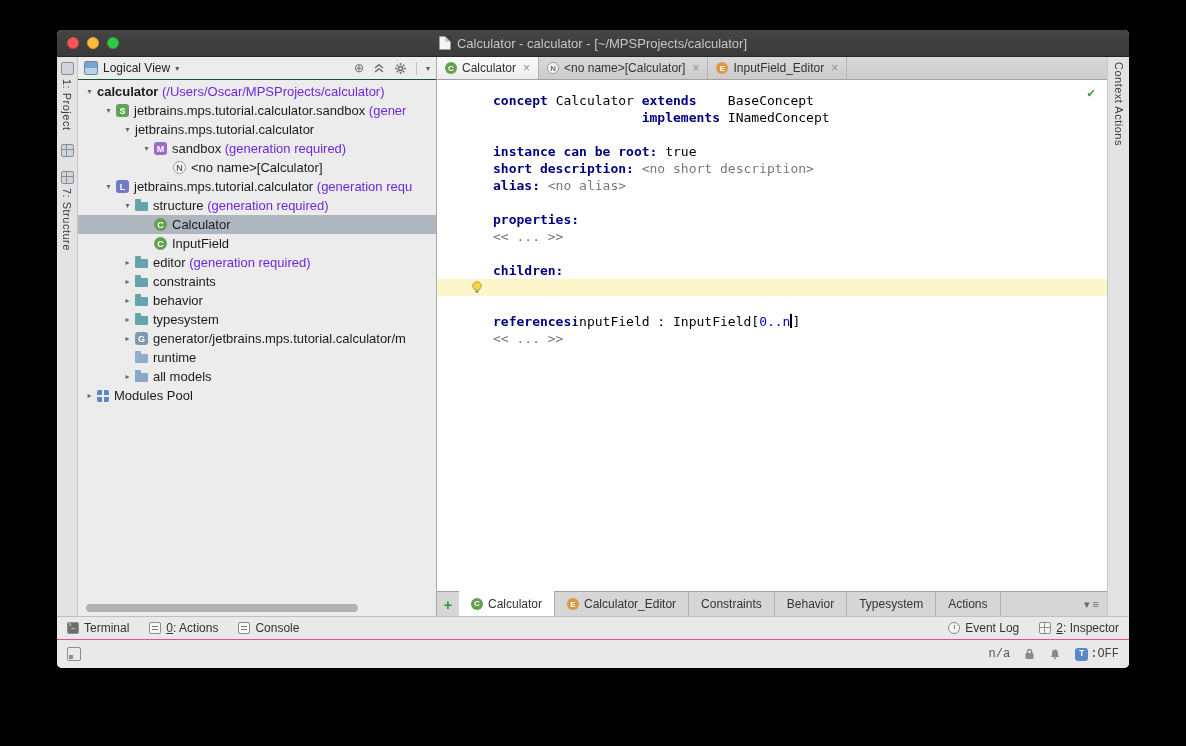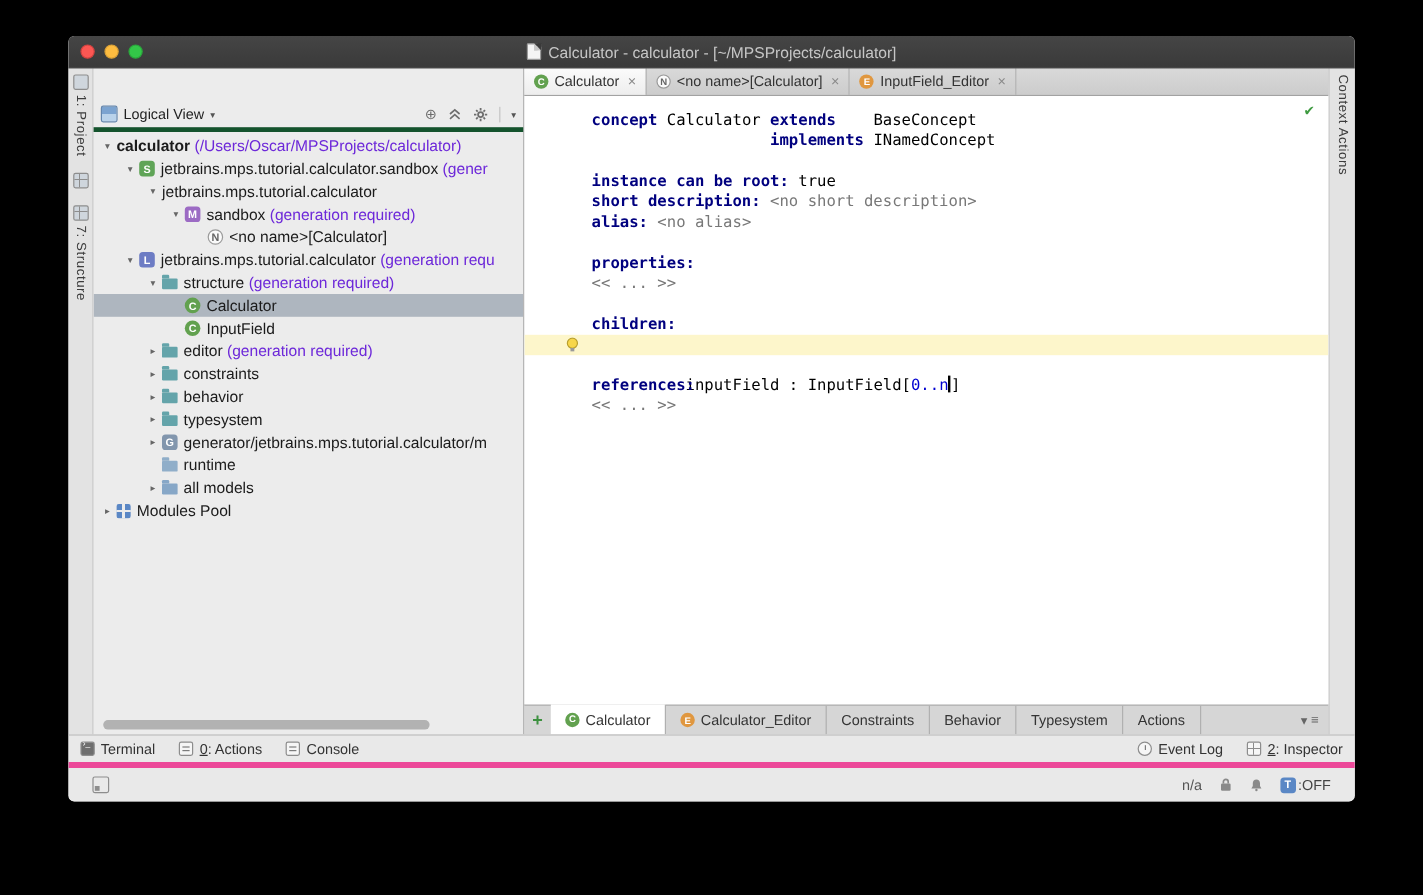--- a/index.html
+++ b/index.html
@@ -25,21 +25,21 @@
   .stripe.left{flex:0 0 20px;border-right:1px solid #c6c6c6;}
   .stripe.right{flex:0 0 21px;border-left:1px solid #c6c6c6;}
   .stripe-btn{display:flex;flex-direction:column;align-items:center;gap:4px;cursor:default;}
   .vtext{writing-mode:vertical-rl;font-size:11px;color:#3c3c3c;letter-spacing:.5px;}
   .s-ico{width:11px;height:11px;border:1px solid #8d8d8d;border-radius:2px;background:#cfd6dd;position:relative;}
   .s-ico.grid{background:linear-gradient(to right,transparent 4px,#8d8d8d 4px 5px,transparent 5px),
               linear-gradient(to bottom,transparent 4px,#8d8d8d 4px 5px,transparent 5px),#cfd6dd;}
 
   
   .project-panel{flex:0 0 358px;display:flex;flex-direction:column;border-right:1px solid #a9a9a9;background:#ececec;min-width:0;}
-  .panel-header{flex:0 0 22px;display:flex;align-items:center;gap:5px;padding:0 6px;border-bottom:4px solid #14532d;font-size:12px;color:#222;margin-top:27px;}
+  .panel-header{flex:0 0 22px;display:flex;align-items:center;gap:5px;padding:0 6px;border-bottom:1px solid #14532d;font-size:12px;color:#222;}
   .lv-ico{width:12px;height:12px;border-radius:2px;background:linear-gradient(#7ba3d0 50%,#b9d2ea 50%);border:1px solid #6486ad;}
   .hdr-caret{font-size:8px;color:#555;}
   .hdr-icons{margin-left:auto;display:flex;align-items:center;gap:9px;color:#6e6e6e;}
   .hdr-icons .glyph{font-size:12px;line-height:1;}
   .hdr-sep{width:1px;height:13px;background:#c4c4c4;}
 
   .tree{flex:1 1 auto;position:relative;overflow:hidden;padding-top:2px;}
   .trow{height:19px;display:flex;align-items:center;white-space:pre;font-size:13px;color:#1b1b1b;}
   .trow.selected{background:#aeb6bf;}
   .arrow{flex:0 0 15px;width:15px;text-align:center;font-size:8px;color:#666;}
@@ -99,21 +99,21 @@
   .ico-terminal{background:#6e6e6e;}
   .ico-terminal::after{content:"›_";position:absolute;left:1px;top:-2px;font-size:7px;color:#fff;}
   .ico-lines::after{content:"";position:absolute;left:2px;right:2px;top:3px;height:1px;background:#7c7c7c;box-shadow:0 3px 0 #7c7c7c;}
   .ico-clock{border-radius:50%;}
   .ico-clock::after{content:"";position:absolute;left:5px;top:2px;width:1px;height:4px;background:#7c7c7c;}
   .ico-grid{background:linear-gradient(to right,transparent 4px,#8d8d8d 4px 5px,transparent 5px),
             linear-gradient(to bottom,transparent 4px,#8d8d8d 4px 5px,transparent 5px),#f6f6f6;}
   .spacer{flex:1 1 auto;}
 
   
-  .statusbar{flex:0 0 28px;background:#e9e9e9;border-top:5px solid #ec4899;display:flex;align-items:center;padding:0 20px;font-size:12px;color:#555;}
+  .statusbar{flex:0 0 28px;background:#e9e9e9;border-top:1px solid #ec4899;display:flex;align-items:center;padding:0 10px;font-size:12px;color:#555;font-family:Liberation Mono, monospace;}
   .toggle-ico{width:12px;height:12px;border:1px solid #8d8d8d;border-radius:2px;position:relative;}
   .toggle-ico::after{content:"";position:absolute;left:1px;bottom:1px;width:4px;height:4px;background:#8d8d8d;}
   .status-right{margin-left:auto;display:flex;align-items:center;gap:14px;}
   .tbadge{width:13px;height:13px;border-radius:3px;background:#5a87c5;color:#fff;font-size:9px;font-weight:bold;
     display:inline-flex;align-items:center;justify-content:center;}
   .tgroup{display:flex;align-items:center;gap:2px;color:#444;}
   u{text-decoration:underline;}
 </style>
 </head>
 <body>

